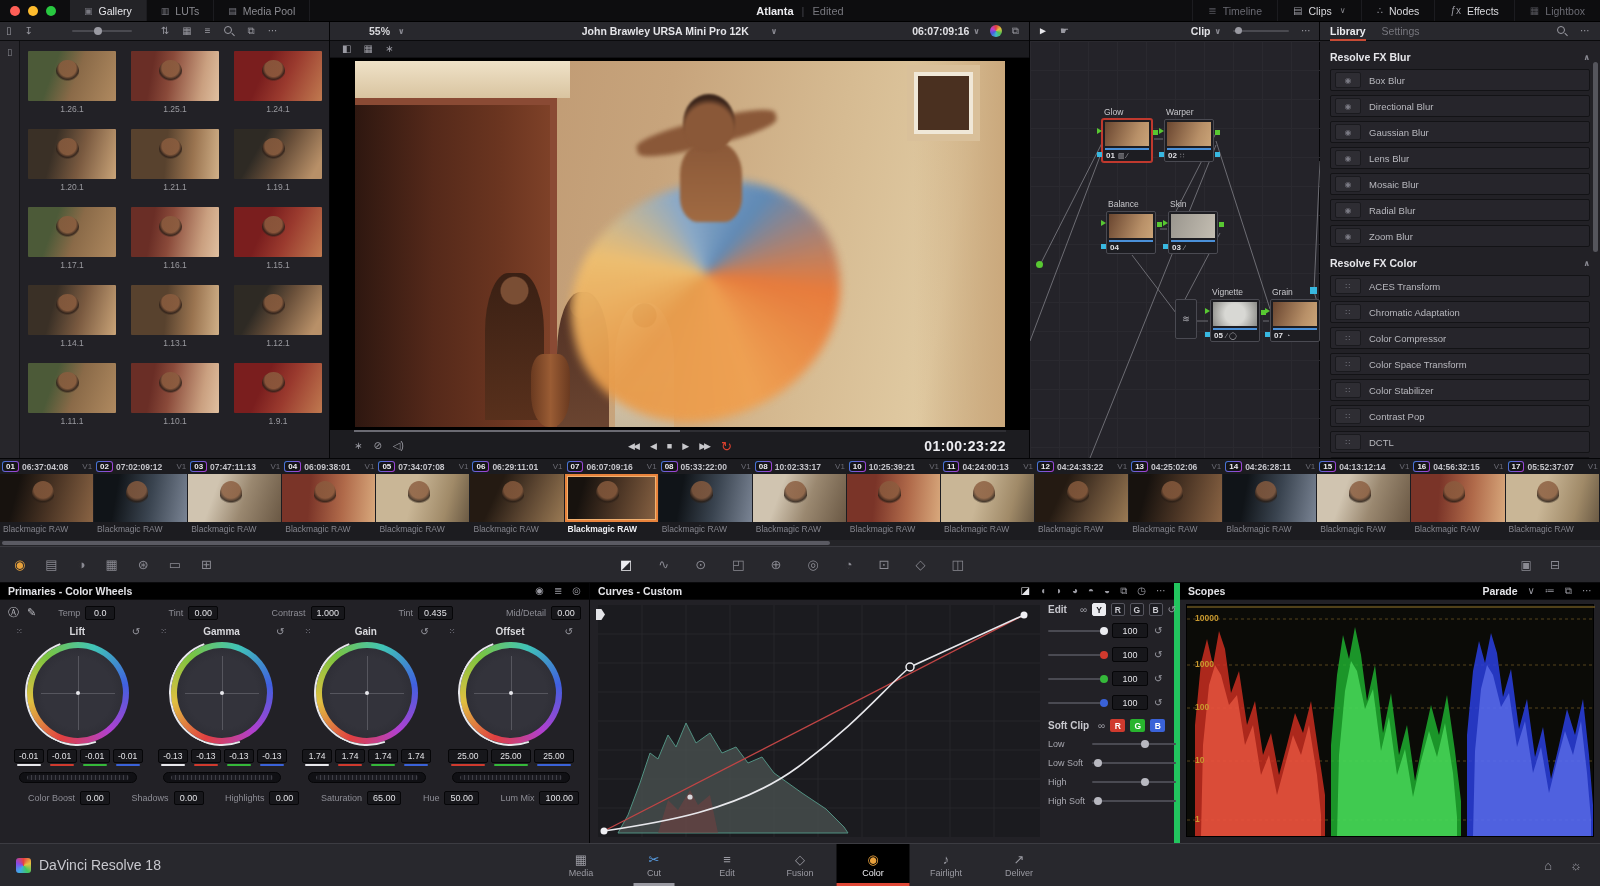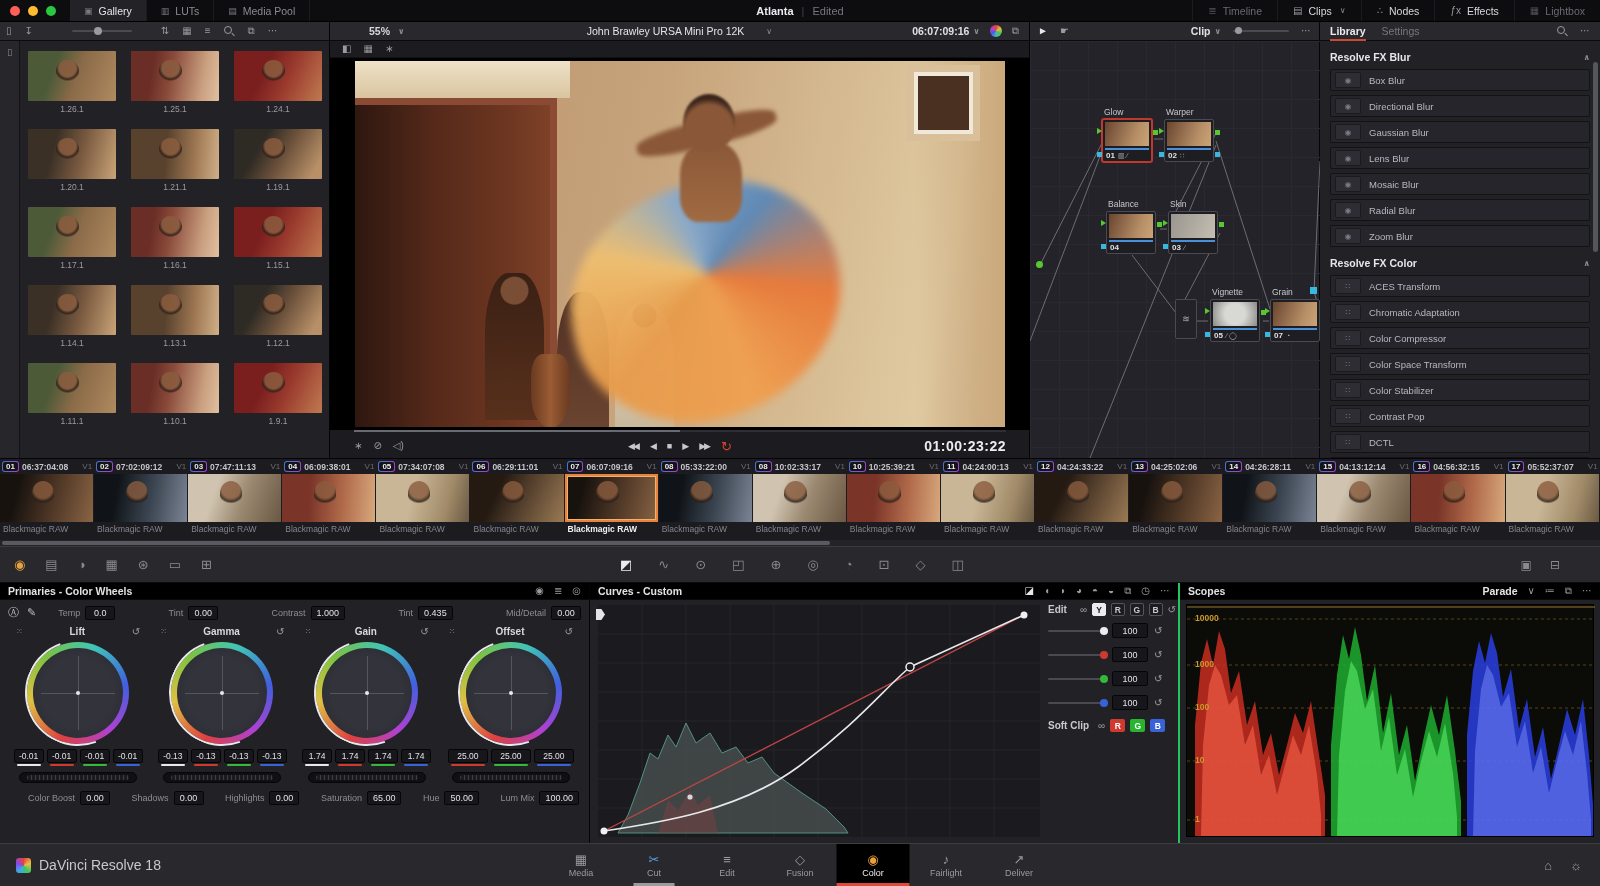--- a/index.html
+++ b/index.html
@@ -52,21 +52,21 @@
   figure:nth-of-type(6n+5) .g-thumb { background:linear-gradient(95deg,#58422e 0 40%,#9a7450 70%,#d0b088); }
   figure:nth-of-type(6n+6) .g-thumb { background:linear-gradient(120deg,#2e2a24 0 30%,#6a503a 55%,#b89068 90%); }
   .g-thumb { position:relative; }
   .g-thumb::after { content:""; position:absolute; left:32%; top:18%; width:26%; height:46%; border-radius:50% 50% 40% 40%; background:radial-gradient(circle at 50% 35%,#8a5c3e 0 45%,#2e2019 60%,transparent 70%); opacity:.85; }
 
   
   .viewer { position:absolute; left:330px; top:22px; width:700px; height:436px; background:#1c1c20; border-right:1px solid #050507; }
   .v-head { height:19px; background:#28282d; border-bottom:1px solid #0a0a0c; display:flex; align-items:center; padding:0 10px; font-size:10.5px; }
   .v-zoom { color:#d8d8dc; font-weight:bold; display:flex; gap:8px; align-items:center;padding-left:29px; }
   .v-zoom .chev, .v-title .chev, .v-tc .chev { font-size:8px; color:#8a8a92; }
-  .v-title { position:absolute; left:50%; transform:translateX(-50%); color:#e4e4e8; font-weight:normal; display:flex; gap:22px; align-items:center; }
+  .v-title { position:absolute; left:50%; transform:translateX(-50%); color:#e4e4e8; font-weight:bold; display:flex; gap:22px; align-items:center; }
   .v-right { margin-left:auto; display:flex; align-items:center; gap:10px; }
   .v-tc { color:#e0e0e4; font-weight:bold; display:flex; gap:4px; align-items:center; }
   .cw-icon { width:12px; height:12px; border-radius:50%; background:conic-gradient(#e04040,#e0c040,#50c050,#40b8c8,#4858e0,#c040c8,#e04040); }
   .v-sub { height:17px; display:flex; align-items:center; gap:12px; padding:0 12px; border-bottom:1px solid #111114; }
   .video { position:absolute; left:0; top:36px; width:700px; height:372px; background:#000; }
   .vframe { position:absolute; left:25px; top:3px; width:650px; height:366px; overflow:hidden; background:linear-gradient(100deg,#b8906a 0%,#c7a47c 45%,#d6bb92 70%,#e0caa2 88%,#d4bc92 100%); }
   .vf-door { position:absolute; left:0; top:10%; width:31%; height:90%; background:linear-gradient(90deg,#2e1710,#55291a 40%,#6b3520 75%,#7e4128); border-right:7px solid #8a4a34; border-top:7px solid #8a4a34; }
   .vf-doortop { position:absolute; left:0; top:0; width:33%; height:10%; background:linear-gradient(#efe2c8,#d9c4a0); }
   .vf-window { position:absolute; right:5%; top:3%; width:9%; height:17%; background:#4a3020; border:4px solid #f0e8d8; box-shadow:0 0 0 7px #d9c09a; }
   .vf-shadowwall { position:absolute; right:0; top:0; width:14%; height:100%; background:linear-gradient(90deg,transparent,#caa87c); }
@@ -197,21 +197,21 @@
   .w-vals.rgb3 .w-val:nth-of-type(2)::after{background:#35b83a}
   .w-vals.rgb3 .w-val:nth-of-type(3)::after{background:#3a62d8}
   .mbar { width:118px; height:11px; border-radius:6px; background:#101014; margin-top:4px; position:relative; overflow:hidden; border:1px solid #060608; }
   .mbar::before { content:""; position:absolute; inset:2px 7px; border-radius:4px; background:repeating-linear-gradient(90deg,#3e3e46 0 1.5px,#1a1a20 1.5px 4px); }
   .foot-row { display:flex; align-items:center; padding:8px 10px 0 10px; }
   .foot-item { display:flex; align-items:center; gap:5px; margin-left:auto; }
   .foot-item:first-of-type { margin-left:0; }
   .foot-label { font-size:9px; color:#8d8d95;margin-left:18px; }
 
   
-  .curvesp { left:590px; width:590px; border-right:2px solid #22c55e; }
+  .curvesp { left:590px; width:590px; border-right:6px solid #22c55e; }
   .curve-area { position:absolute; left:8px; top:22px; width:442px; height:232px; background:#1b1b1f; }
   .curve-flag { position:absolute; left:-2px; top:4px; width:9px; height:11px; background:#e4e4e8; clip-path:polygon(0 0,60% 0,100% 50%,60% 100%,0 100%); }
   .c-right { position:absolute; left:458px; top:20px; width:128px; bottom:4px; font-size:9.5px; }
   .cr-row { display:flex; align-items:center; gap:5px; margin-bottom:7px; }
   .cr-row .lbl { color:#c8c8ce; font-weight:bold; font-size:10px; }
   .chbtn { width:15px; height:13px; border:1px solid #55555e; border-radius:2px; background:#1c1c21; color:#c8c8ce; font-size:8.5px; display:flex; align-items:center; justify-content:center; font-weight:bold; }
   .chbtn.ysel { background:#ececf0; color:#17171b; border-color:#ececf0; }
   .gain-row { display:flex; align-items:center; gap:6px; margin-bottom:9px; }
   .gain-track { width:58px; height:2px; background:#4a4a52; border-radius:2px; position:relative; }
   .gain-track .dot { position:absolute; right:-2px; top:-3px; width:8px; height:8px; border-radius:50%; }
@@ -1148,20 +1148,50 @@
             <span class="gicon">↺</span>
           </div>
         </div>
       <div class="cr-row" style="margin-top:4px">
         <span class="lbl">Soft Clip</span>
         <span class="gicon" style="margin-left:4px">∞</span>
         <span class="softbtn r">R</span>
         <span class="softbtn g">G</span>
         <span class="softbtn b">B</span>
       </div>
+      <div>
+
+          <div class="soft-row">
+            <span class="slbl">Low</span>
+            <div class="soft-track">
+              <span class="dot"></span>
+            </div>
+          </div>
+
+          <div class="soft-row">
+            <span class="slbl">Low Soft</span>
+            <div class="soft-track">
+              <span class="dot"></span>
+            </div>
+          </div>
+
+          <div class="soft-row">
+            <span class="slbl">High</span>
+            <div class="soft-track">
+              <span class="dot"></span>
+            </div>
+          </div>
+
+          <div class="soft-row">
+            <span class="slbl">High Soft</span>
+            <div class="soft-track">
+              <span class="dot"></span>
+            </div>
+          </div>
+        </div>
     </div>
   </section>
 
   <section class="bpanel scopesp">
     <div class="phead">
       <span>Scopes</span>
       <span class="sp">
         <span style="color:#e6e6ea;font-weight:bold;font-size:10.5px">Parade</span>
         <span class="gicon">∨</span>
         <span class="gicon">≔</span>

